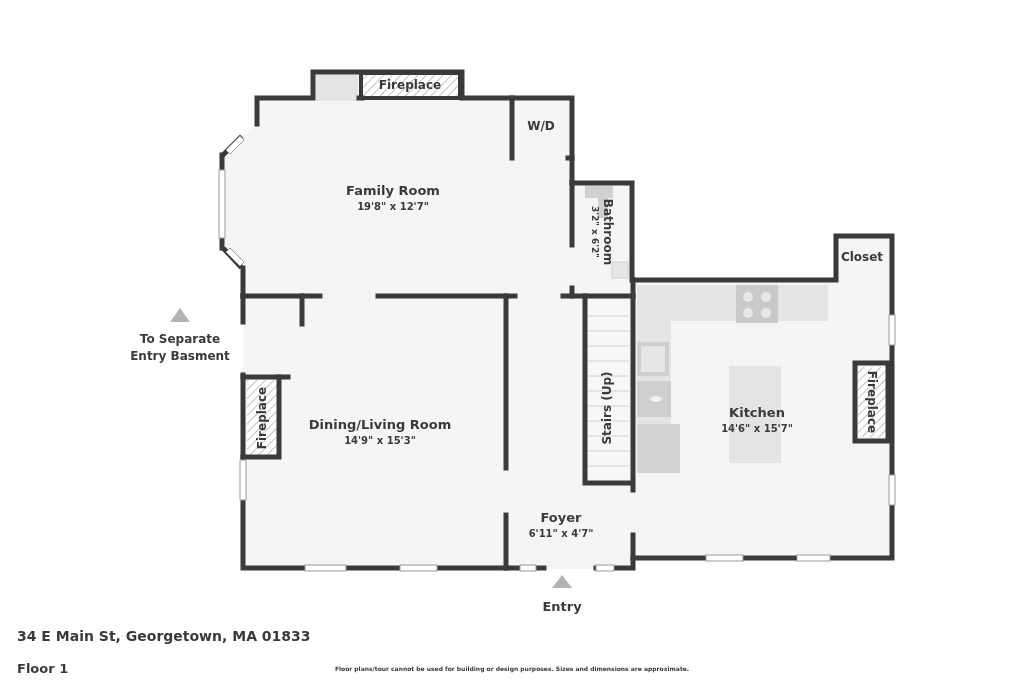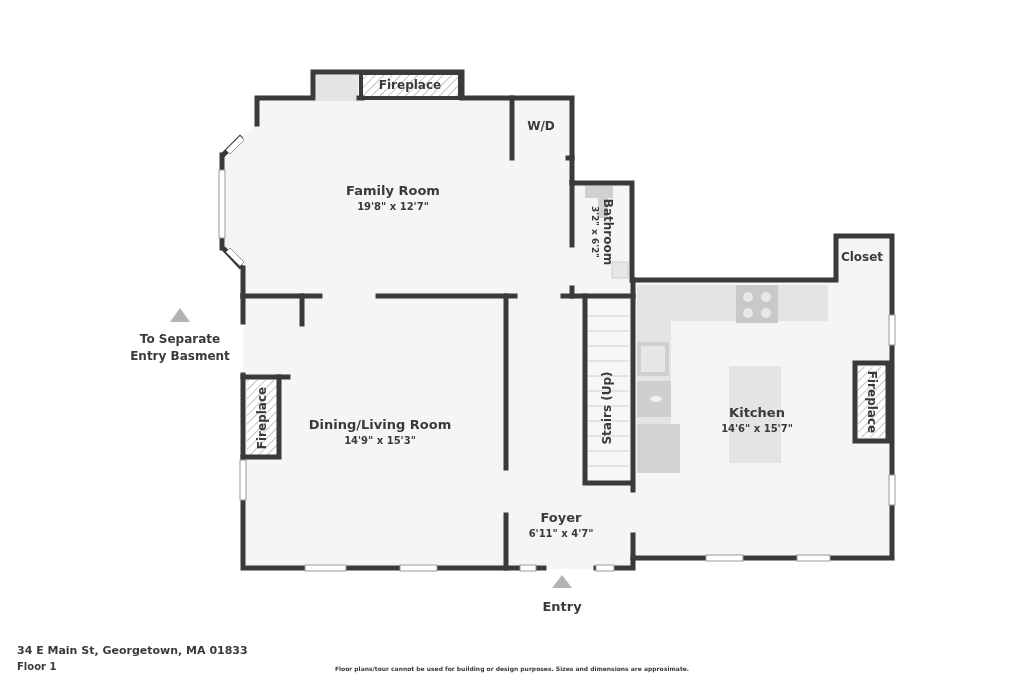--- a/index.html
+++ b/index.html
@@ -2,22 +2,22 @@
 <html><head>
 <meta charset="utf-8">
 <style>
   html, body { margin:0; padding:0; background:#ffffff; }
   body { width:1024px; height:683px; position:relative; overflow:hidden; font-family:"DejaVu Sans", sans-serif; }
   svg { position:absolute; left:0; top:0; }
   .lbl { font-family:"DejaVu Sans", sans-serif; fill:#3a3a3a; font-weight:bold; }
   .room-name { font-size:13px; }
   .room-dim { font-size:10px; }
   .footer { position:absolute; font-family:"DejaVu Sans", sans-serif; color:#3a3a3a; font-weight:bold; }
-  #addr { left:17px; top:644px; font-size:11px; }
-  #floor { left:17px; top:661px; font-size:10px; }
+  #addr { left:17px; top:628px; font-size:14px; }
+  #floor { left:17px; top:661px; font-size:13px; }
   #disclaimer { left:0; width:1024px; text-align:center; top:665px; font-size:6px; }
 </style>
 </head>
 <body>
 
 <svg width="1024" height="683" viewBox="0 0 1024 683">
   <defs>
     <pattern id="hatch" patternUnits="userSpaceOnUse" width="6" height="6" patternTransform="rotate(45)">
       <rect width="6" height="6" fill="#ffffff"></rect>
       <line x1="0" y1="0" x2="0" y2="6" stroke="#888" stroke-width="1"></line>

